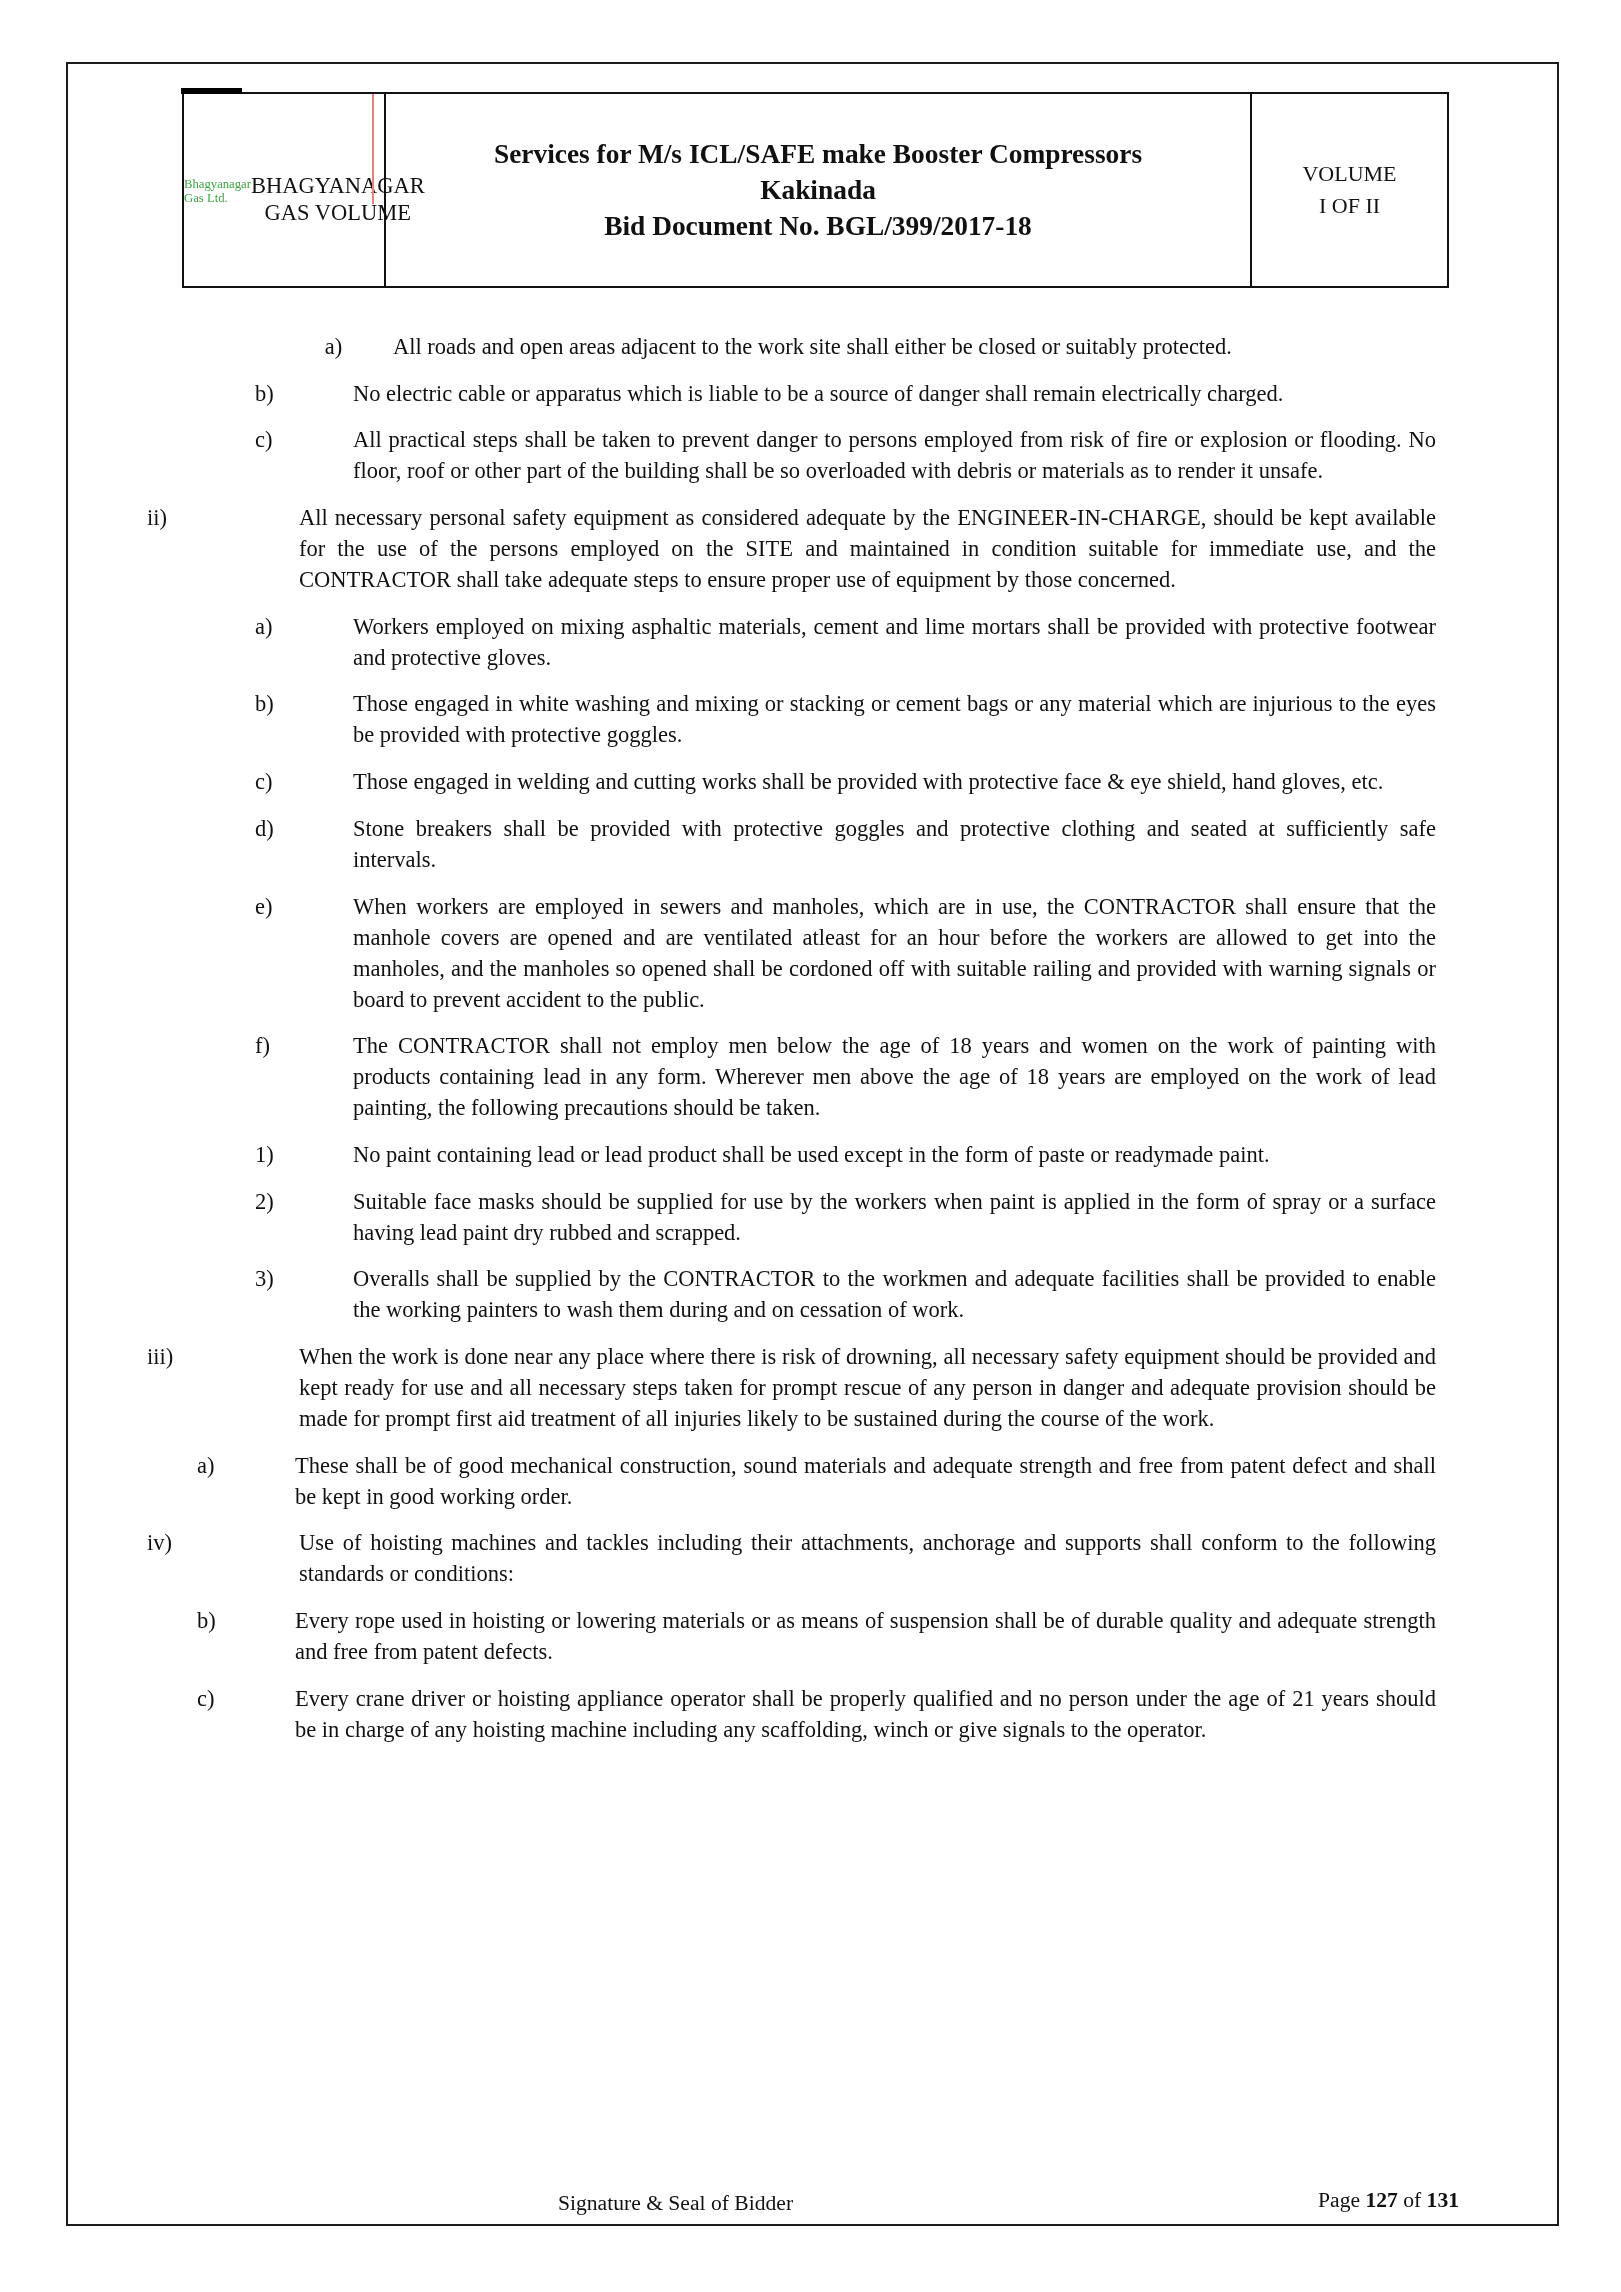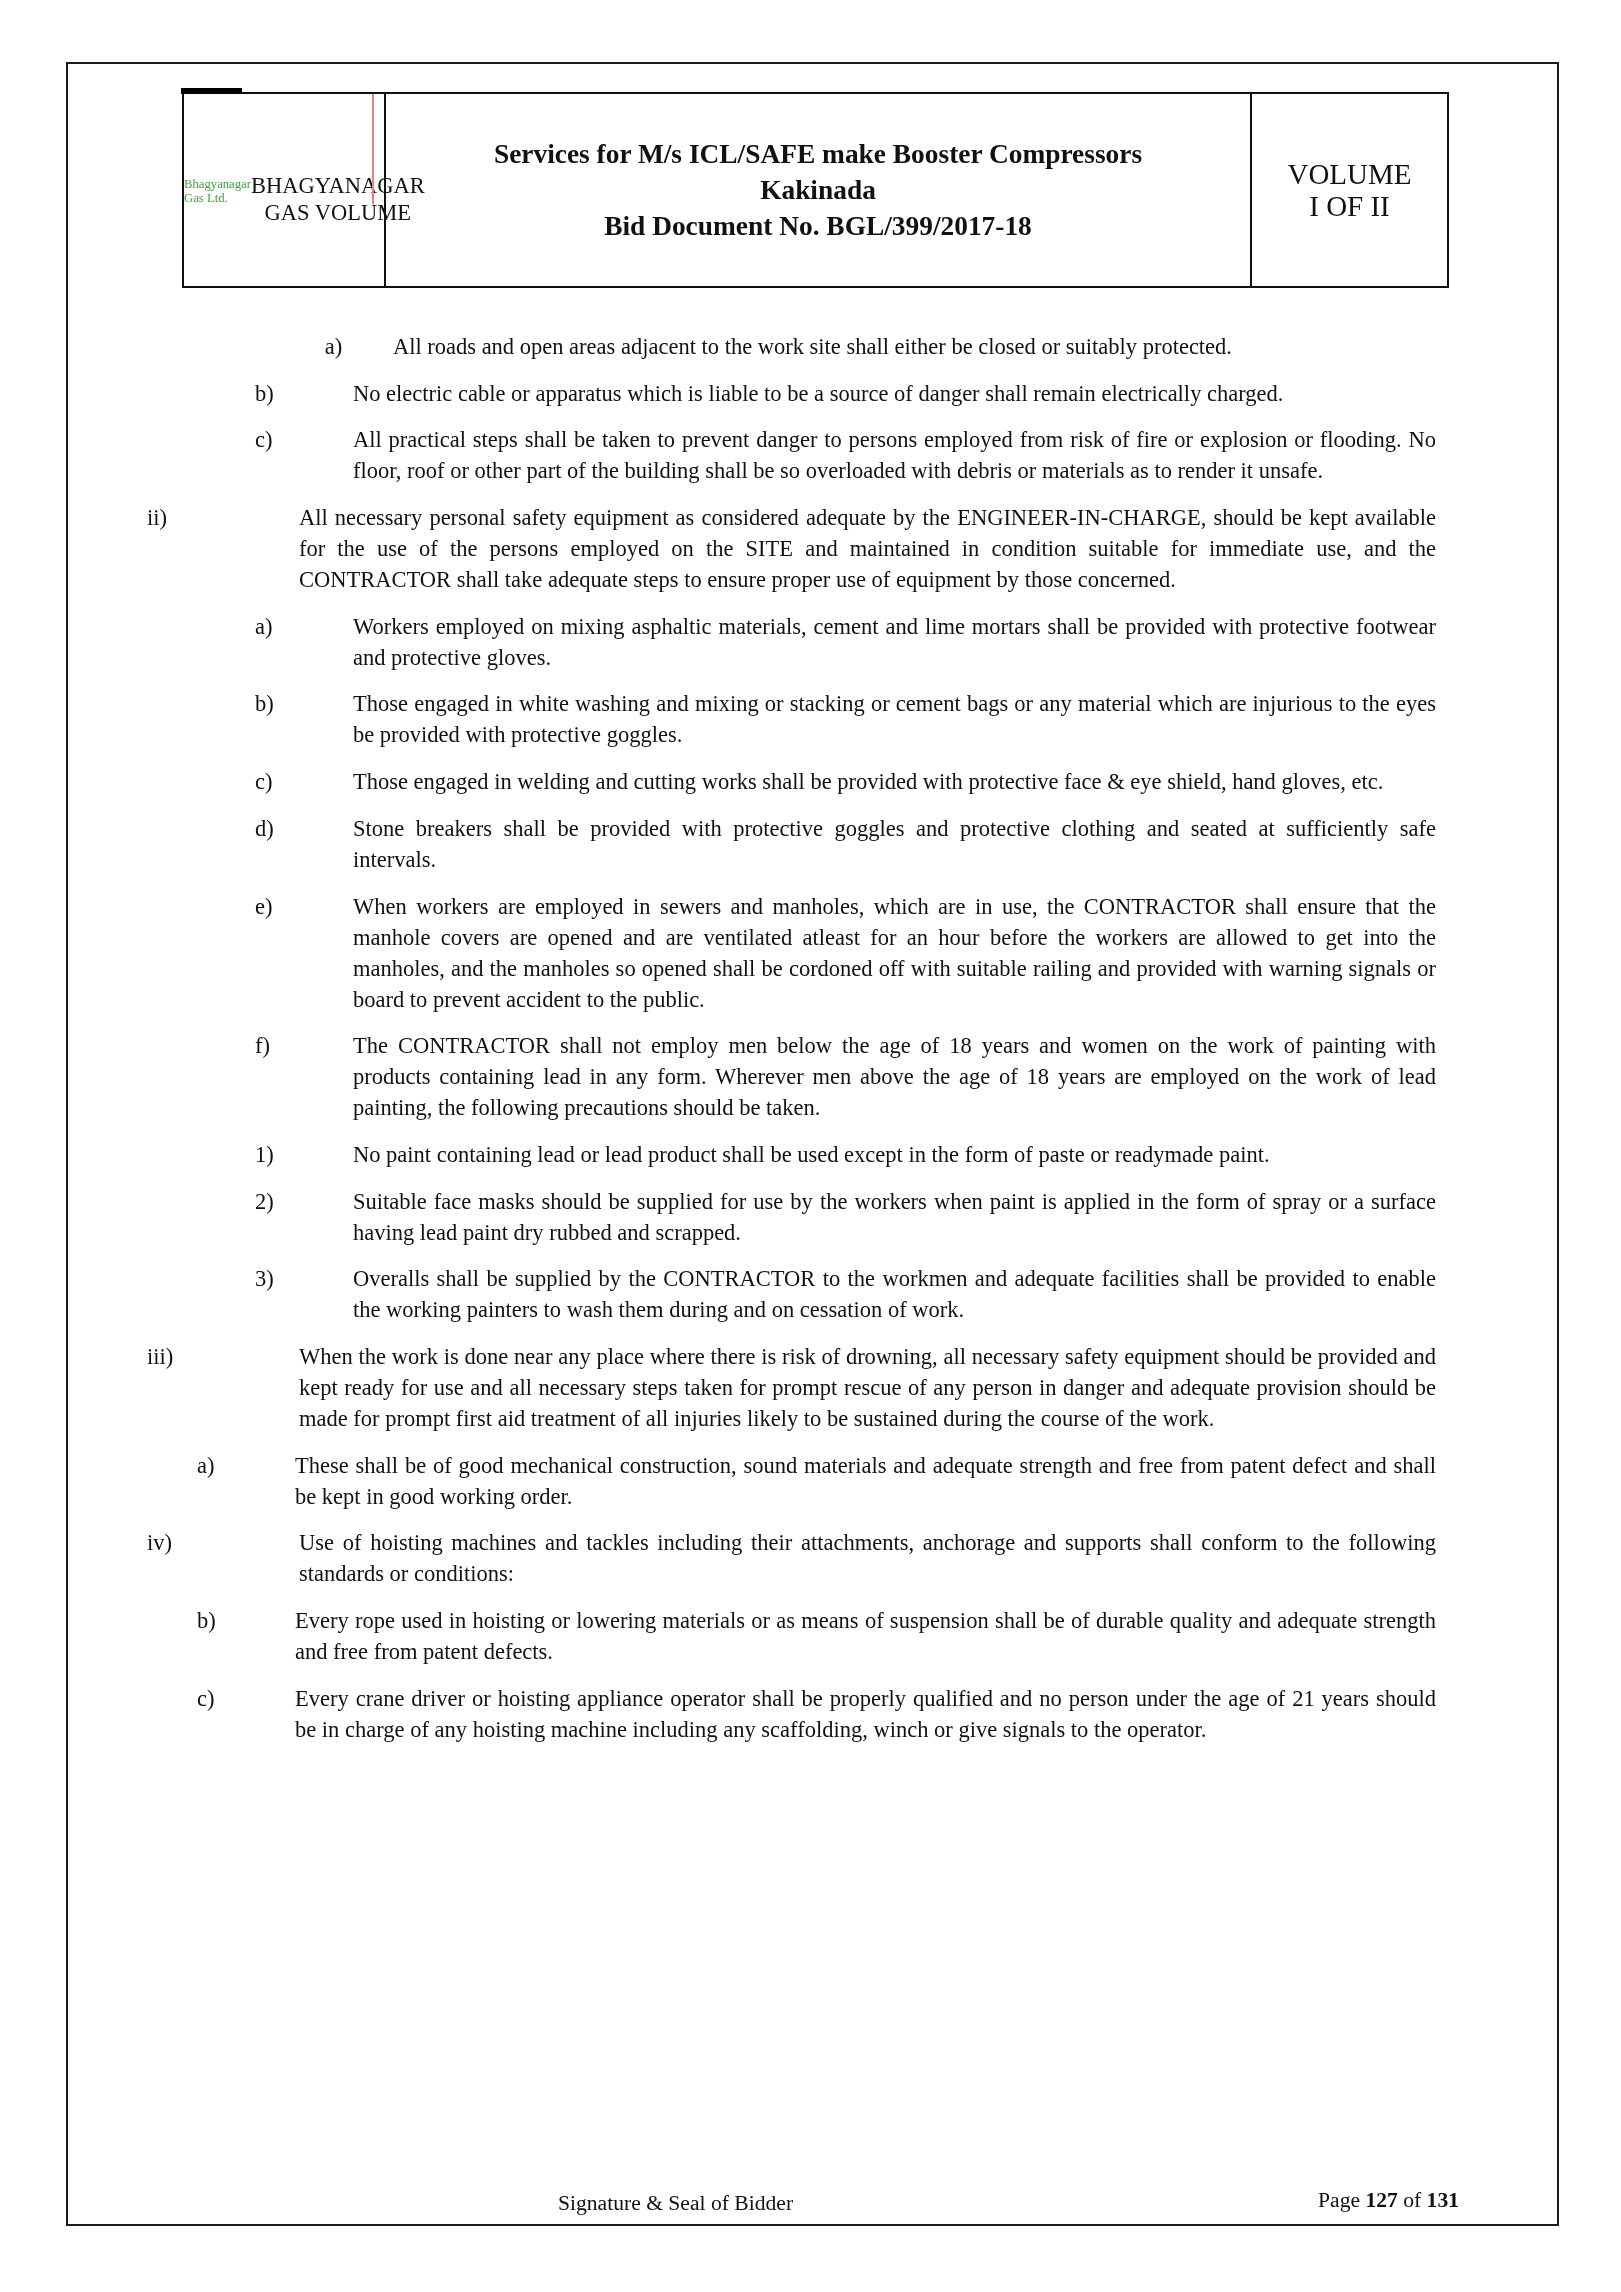--- a/index.html
+++ b/index.html
@@ -11,21 +11,21 @@
   .hdr{position:relative;margin:28px 0 0 114px;width:1263px;height:192px;
        border:2.9px solid #111;display:flex;}
   .hdr-accent{position:absolute;left:-2.9px;top:-5.9px;width:61px;height:5.9px;background:#000;}
   .cell{position:relative;}
   .c-logo{width:202px;border-right:2.9px solid #111;display:flex;flex-direction:row;
           align-items:center;padding-top:5.9px;box-sizing:border-box;}
   .c-title{width:866px;border-right:2.9px solid #111;display:flex;flex-direction:column;
            justify-content:center;text-align:center;font-weight:bold;font-size:27.4px;
            line-height:36px;padding:2px 3.9px;box-sizing:border-box;}
   .c-vol{flex:1;display:flex;flex-direction:column;justify-content:center;
-         align-items:center;font-size:29px;line-height:32px;}
+         align-items:center;font-size:22px;line-height:32px;}
   .logo-caption{font-size:12.7px;line-height:13.7px;margin-top:-2px;}
   .org{font-size:22.5px;line-height:26.5px;text-align:center;margin-top:14px;}
   .red-line{position:absolute;right:9.8px;top:0;width:2px;height:110px;}
   
   .bodytxt{margin:43px 121px 0 155px;font-size:22.5px;line-height:31px;
            text-align:justify;}
   .it{margin:0 0 15.7px 0;}
   .mk{display:inline-block;}
   .it-main{padding-left:76px;text-indent:-76px;}
   .it-main .mk{width:76px;}

